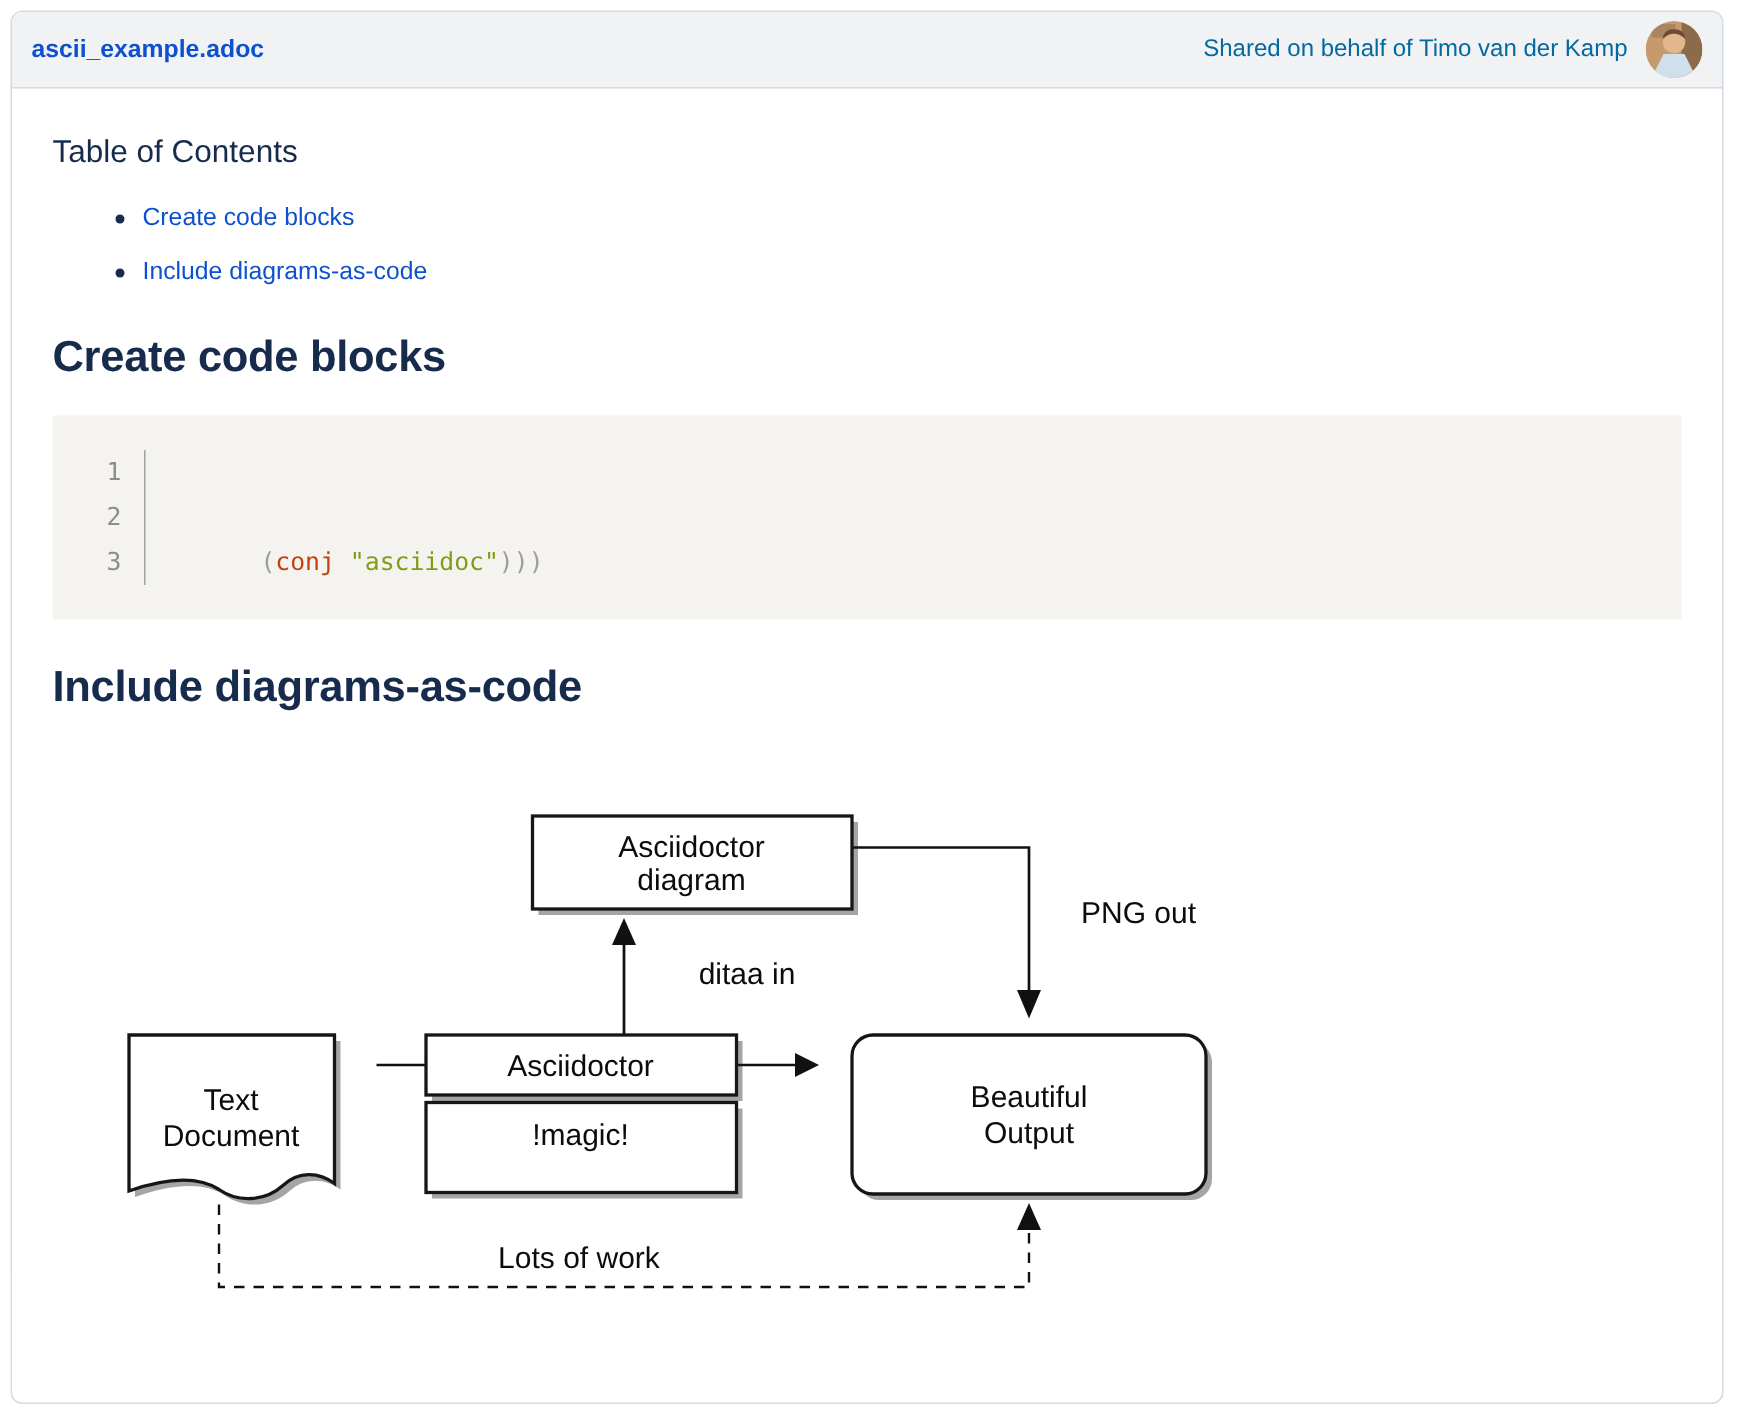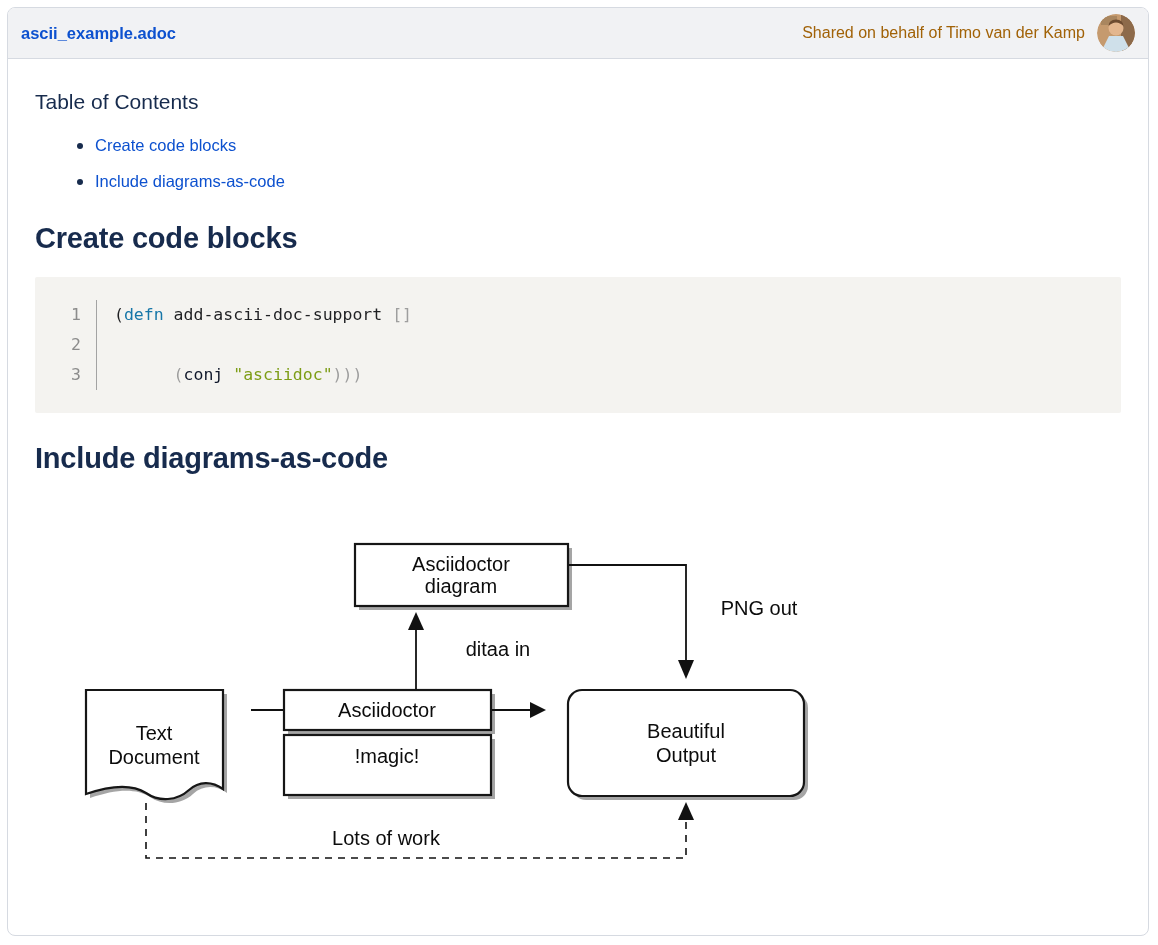--- a/index.html
+++ b/index.html
@@ -18,21 +18,21 @@
   .card-header{
     height:51px;background:var(--header-bg,#f1f2f4);
     border-bottom:1px solid var(--card-border,#d6dae1);
     display:flex;align-items:center;padding:0 13px;box-sizing:border-box;
   }
   .filename{
     color:var(--link-blue,#0d51cf);font-weight:700;font-size:16.5px;
     text-decoration:none;cursor:pointer;
   }
   .spacer{flex:1;}
-  .byline{font-size:16px;color:#a16207;margin-right:12px;}
+  .byline{font-size:16px;color:#0369a1;margin-right:12px;}
   .avatar{
     width:38px;height:38px;border-radius:50%;overflow:hidden;flex:0 0 auto;
     cursor:pointer;display:block;
   }
   .card-body{padding:0 27px;}
   .toc-title{font-size:21px;margin-top:31px;color:var(--text-navy,#172b4d);}
   ul.toc{list-style:none;margin:22px 0 0 0;padding:0 0 0 42px;}
   ul.toc li{position:relative;margin:0 0 17px 0;padding-left:18px;font-size:16.5px;line-height:19px;}
   ul.toc li::before{
     content:"";position:absolute;left:0;top:7px;width:6px;height:6px;border-radius:50%;
@@ -105,28 +105,27 @@
       <li>
         <a>Include diagrams-as-code</a>
       </li>
     </ul>
 
     <h2 class="section-heading first">Create code blocks</h2>
 
     <div class="codeblock">
       <div class="code-row">
         <span class="code-gutter">1</span>
-        <span class="code-text"><span style="color: rgb(31, 32, 35);">(</span><span style="color: rgb(22, 118, 168);">defn</span><span style="color: rgb(31, 32, 35);"> add-ascii-doc-support </span><span style="color: rgb(158, 158, 158);">[]</span></span>
       </div>
       <div class="code-row">
         <span class="code-gutter">2</span>
       </div>
       <div class="code-row">
         <span class="code-gutter">3</span>
-        <span class="code-text"><span style="color: rgb(31, 32, 35);">      </span><span style="color: rgb(158, 158, 158);">(</span><span style="color: #0f172a;">conj</span><span style="color: rgb(31, 32, 35);"> </span><span style="color: rgb(125, 157, 22);">"asciidoc"</span><span style="color: rgb(158, 158, 158);">)))</span></span>
+        <span class="code-text"><span style="color: rgb(31, 32, 35);">      </span><span style="color: rgb(158, 158, 158);">(</span><span style="color: #c2410c;">conj</span><span style="color: rgb(31, 32, 35);"> </span><span style="color: rgb(125, 157, 22);">"asciidoc"</span><span style="color: rgb(158, 158, 158);">)))</span></span>
       </div>
     </div>
 
     <h2 class="section-heading second">Include diagrams-as-code</h2>
 
     <div class="diagram-wrap">
       <svg width="790" height="380" viewBox="0 0 790 380">
 
         <rect class="shadow" x="303" y="35" width="213" height="62"></rect>
         <path class="shadow" d="M34 181 H171 V280 C160 272 147 272 137 281 C125 292 107 293 94 284 C80 275 60 276 34 285 Z"></path>

